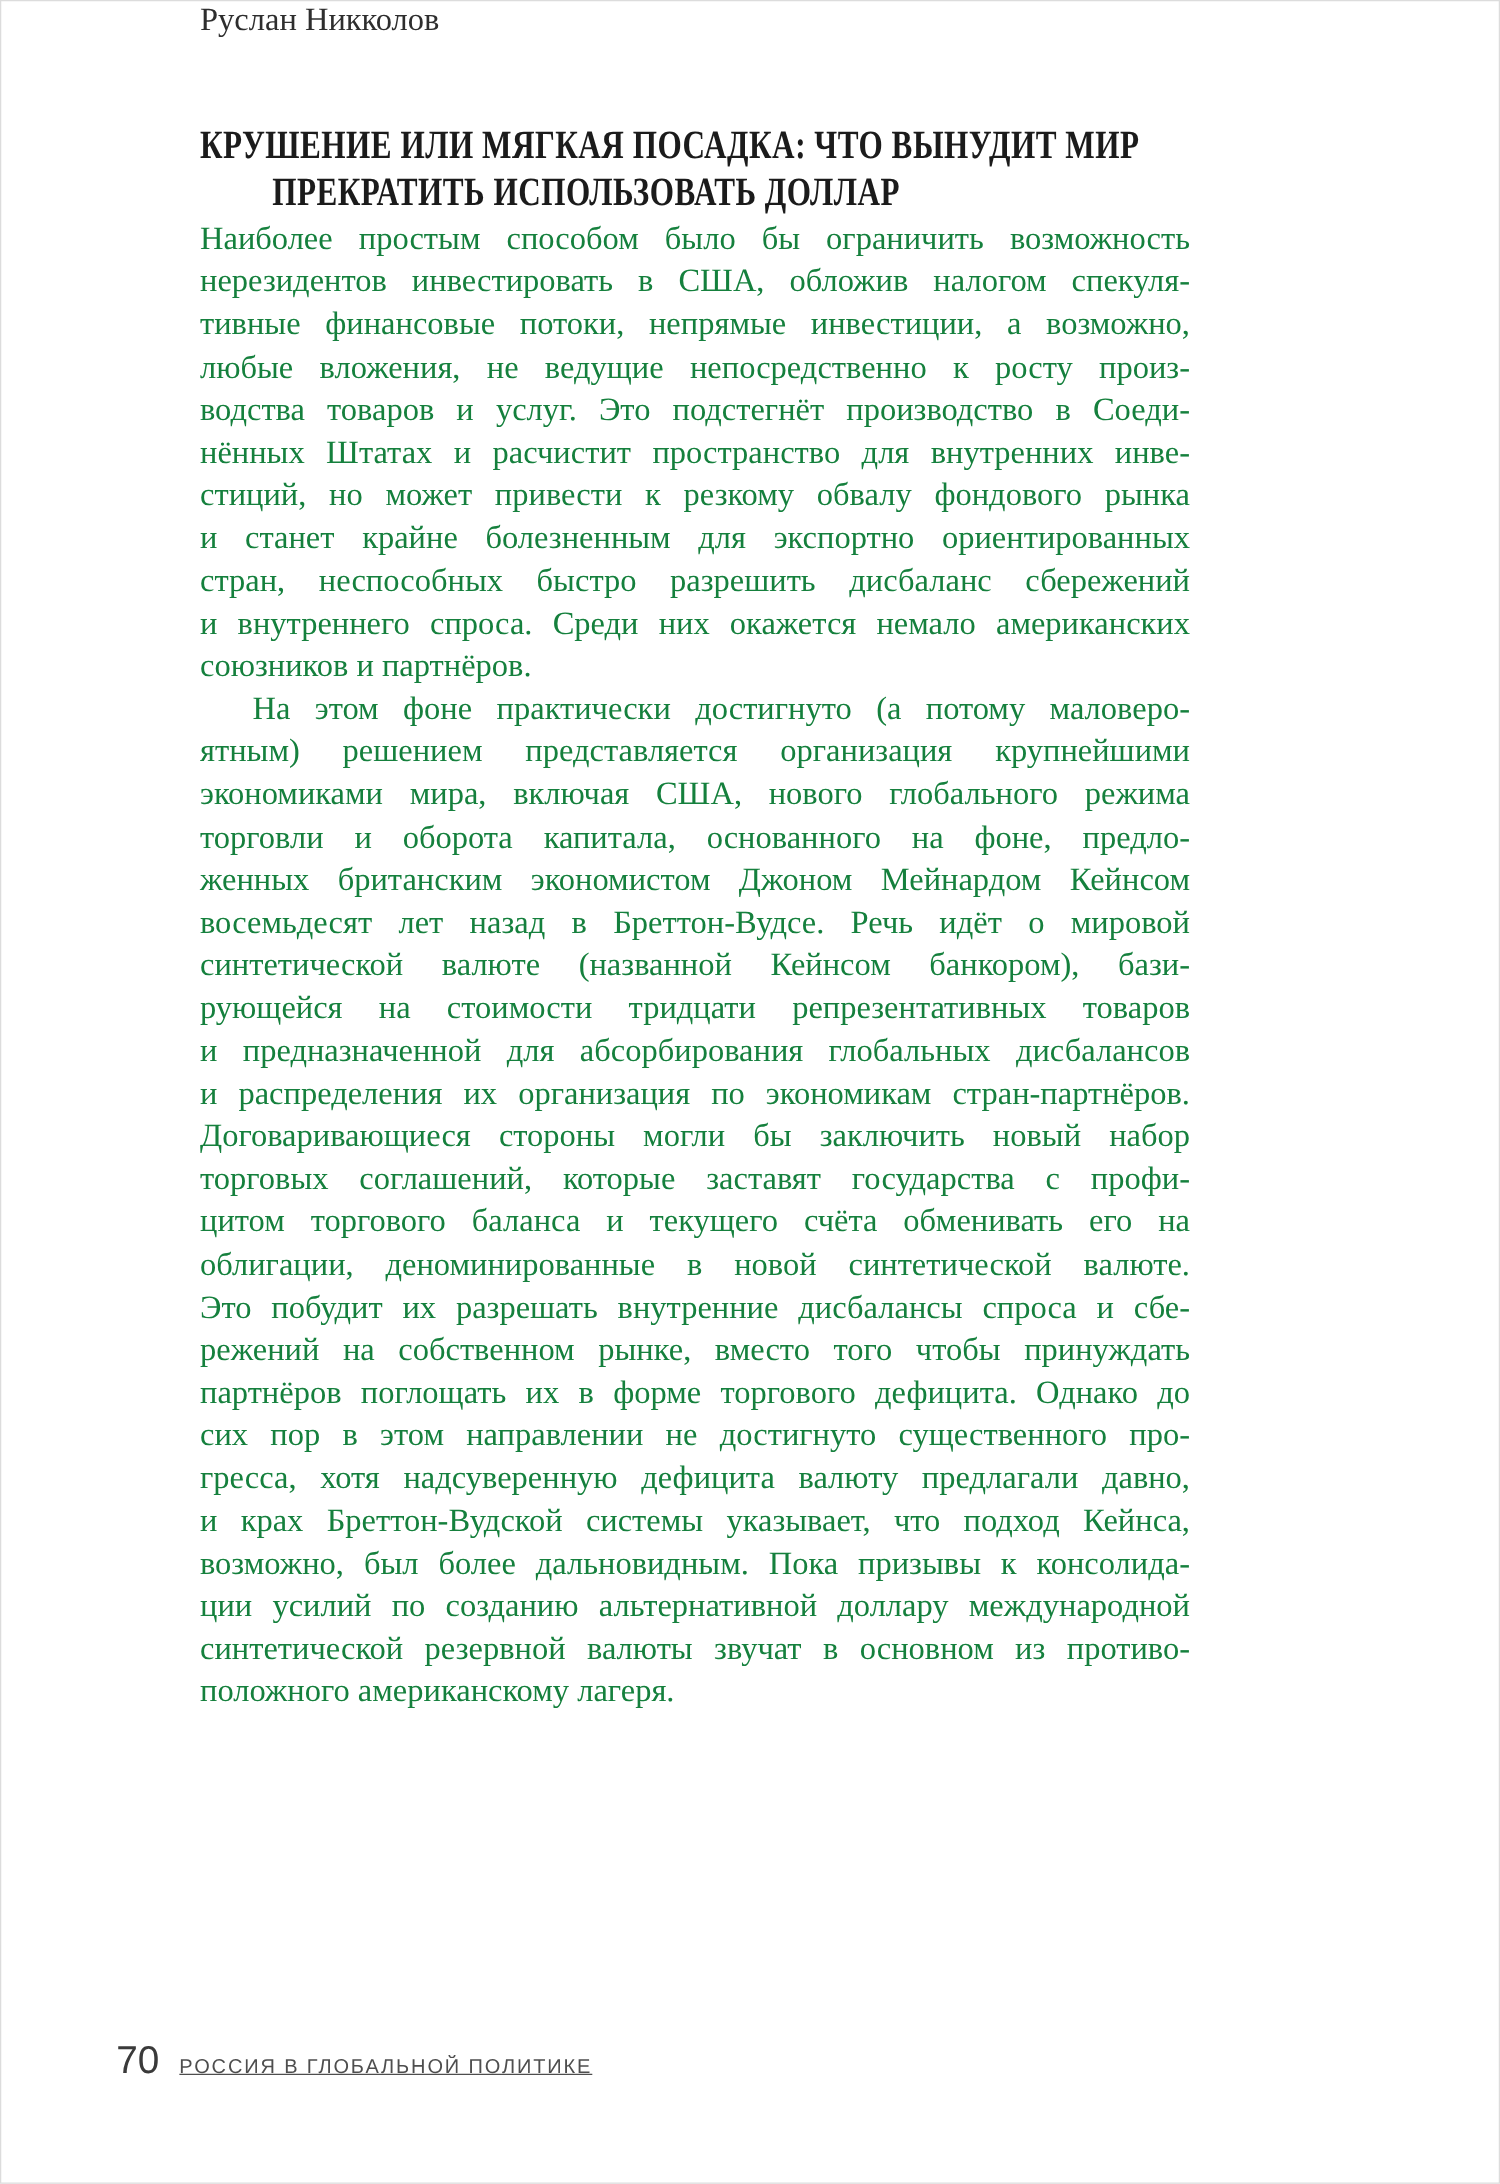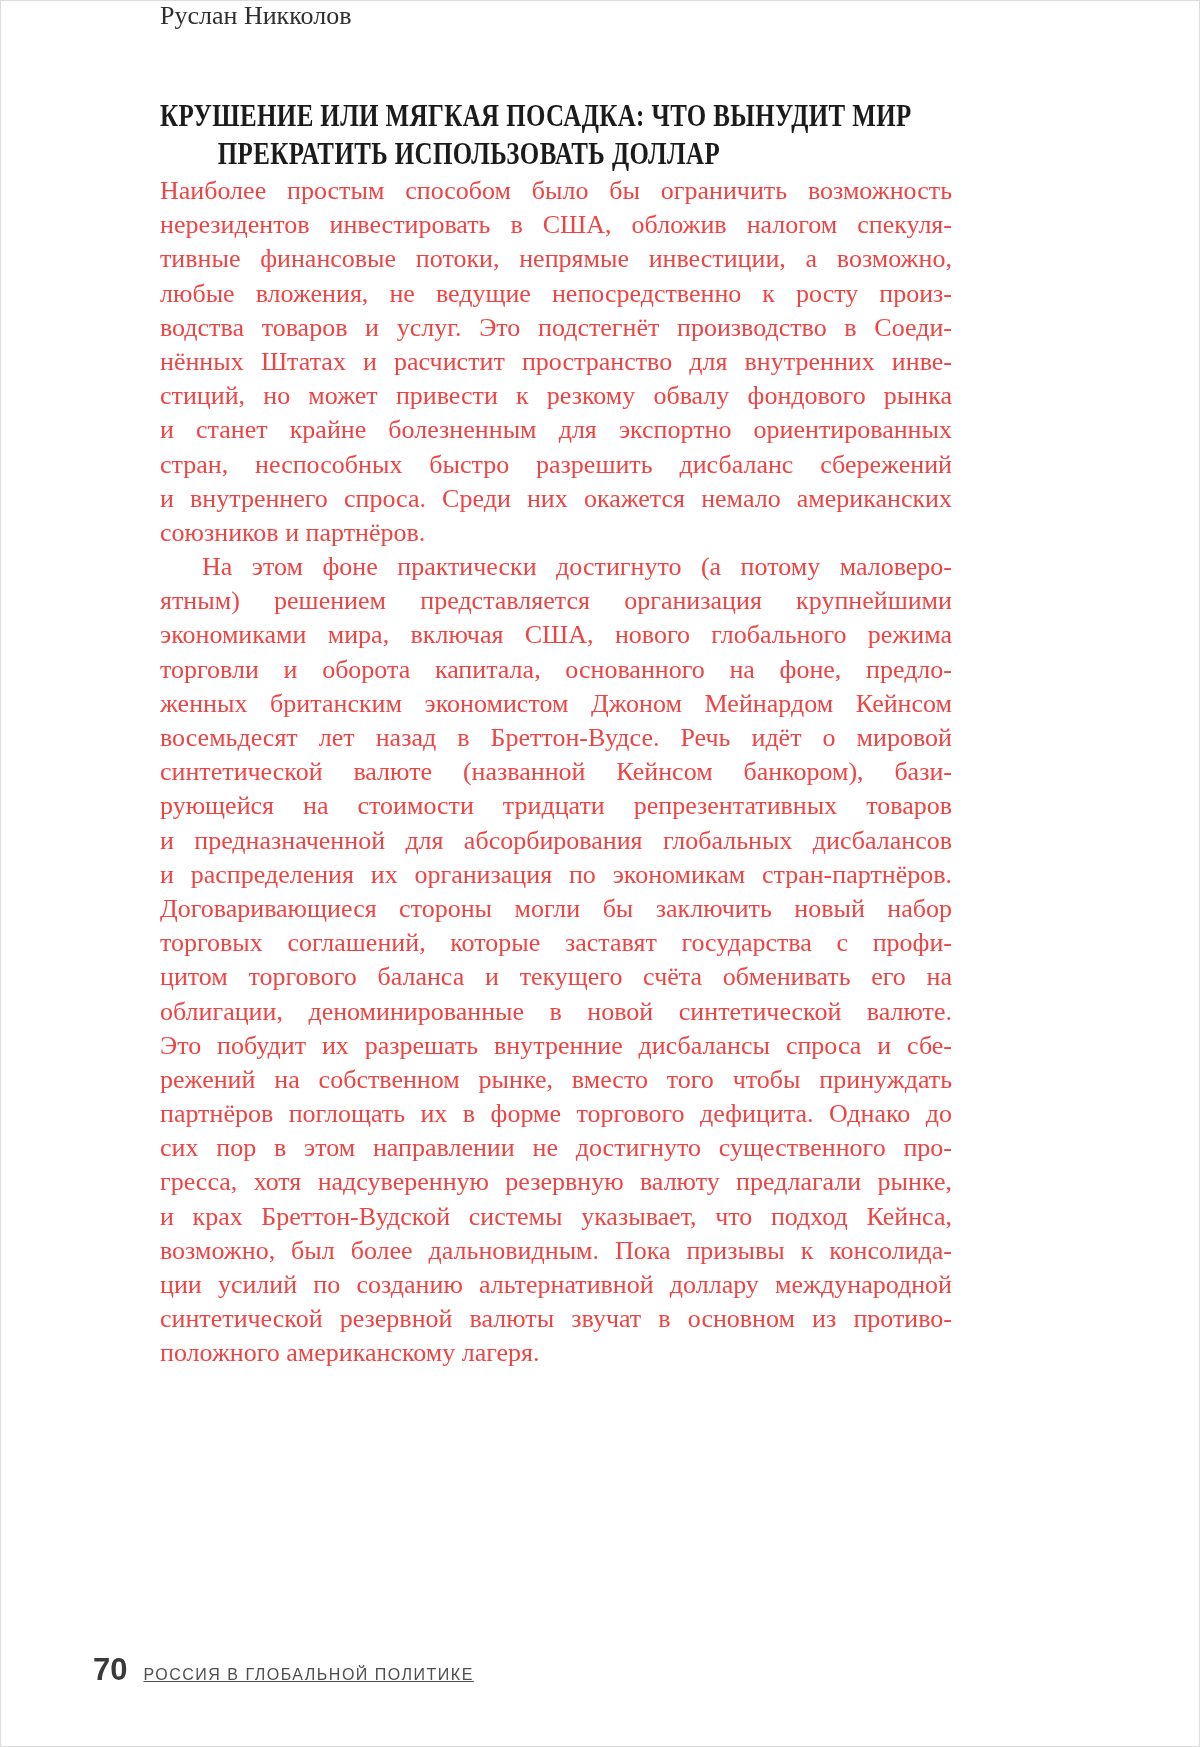--- a/index.html
+++ b/index.html
@@ -35,21 +35,21 @@
     white-space: nowrap;
     font-weight: 700;
     font-size: 32px;
     line-height: 38px;
     transform: scaleX(0.78);
     transform-origin: 0 50%;
     letter-spacing: 0.5px;
   }
   .body-text {
     margin-top: 2px;
-    color: #ef4444;
+    color: #15803d;
     font-size: 26px;
   }
   .bodyline {
     white-space: nowrap;
     line-height: 34.2px;
     height: 34.2px;
     text-align: justify;
     text-align-last: justify;
   }
   .bodyline.lastline {
@@ -62,23 +62,22 @@
     position: absolute;
     left: 93px;
     top: 1630px;
     display: flex;
     align-items: baseline;
     gap: 16px;
     font-family: "Liberation Sans", "DejaVu Sans", sans-serif;
   }
   .page-number {
     font-size: 31px;
-    font-weight: 700;
+    font-weight: 400;
     color: #3a3a3a;
-    margin-top: 22px;
   }
   .journal-name {
     font-size: 16px;
     font-weight: 400;
     letter-spacing: 1.5px;
     color: #4e4e4e;
     text-decoration: underline;
   }
 </style>
 </head>
@@ -118,21 +117,21 @@
         <div class="bodyline">и предназначенной для абсорбирования глобальных дисбалансов</div>
         <div class="bodyline">и распределения их организация по экономикам стран-партнёров.</div>
         <div class="bodyline">Договаривающиеся стороны могли бы заключить новый набор</div>
         <div class="bodyline">торговых соглашений, которые заставят государства с профи-</div>
         <div class="bodyline">цитом торгового баланса и текущего счёта обменивать его на</div>
         <div class="bodyline">облигации, деноминированные в новой синтетической валюте.</div>
         <div class="bodyline">Это побудит их разрешать внутренние дисбалансы спроса и сбе-</div>
         <div class="bodyline">режений на собственном рынке, вместо того чтобы принуждать</div>
         <div class="bodyline">партнёров поглощать их в форме торгового дефицита. Однако до</div>
         <div class="bodyline">сих пор в этом направлении не достигнуто существенного про-</div>
-        <div class="bodyline">гресса, хотя надсуверенную резервную валюту предлагали рынке,</div>
+        <div class="bodyline">гресса, хотя надсуверенную дефицита валюту предлагали давно,</div>
         <div class="bodyline">и крах Бреттон-Вудской системы указывает, что подход Кейнса,</div>
         <div class="bodyline">возможно, был более дальновидным. Пока призывы к консолида-</div>
         <div class="bodyline">ции усилий по созданию альтернативной доллару международной</div>
         <div class="bodyline">синтетической резервной валюты звучат в основном из противо-</div>
         <div class="bodyline lastline">положного американскому лагеря.</div>
       </div>
     </div>
 </div>
 
 <div class="footer">

